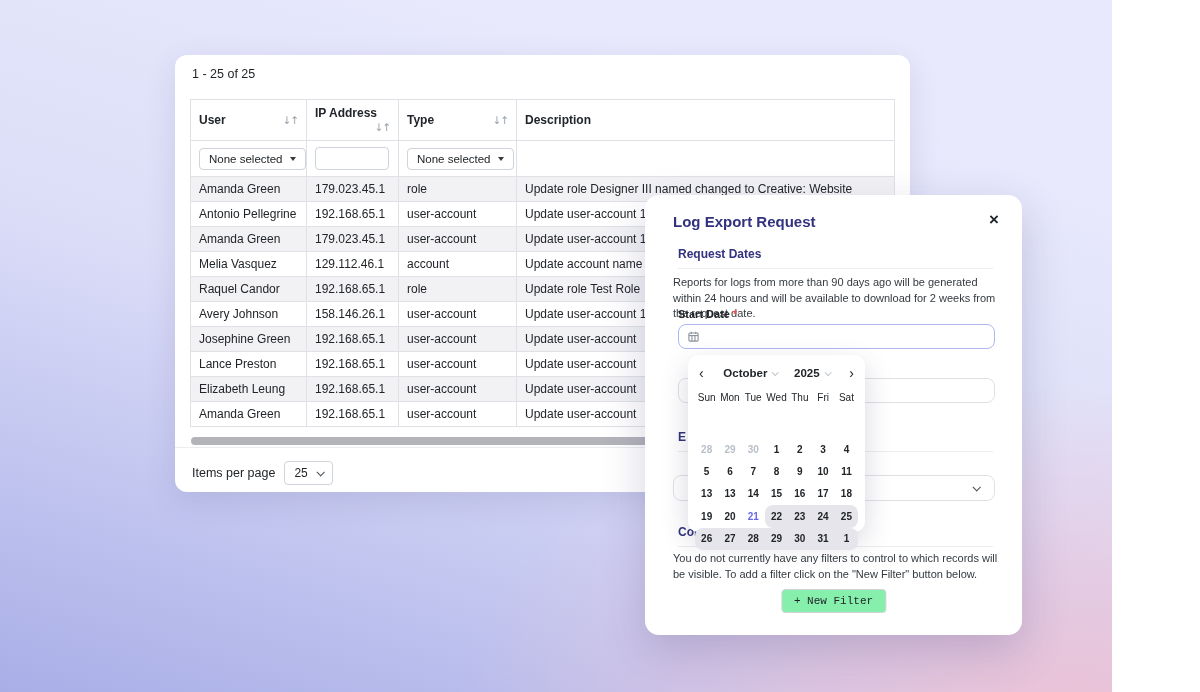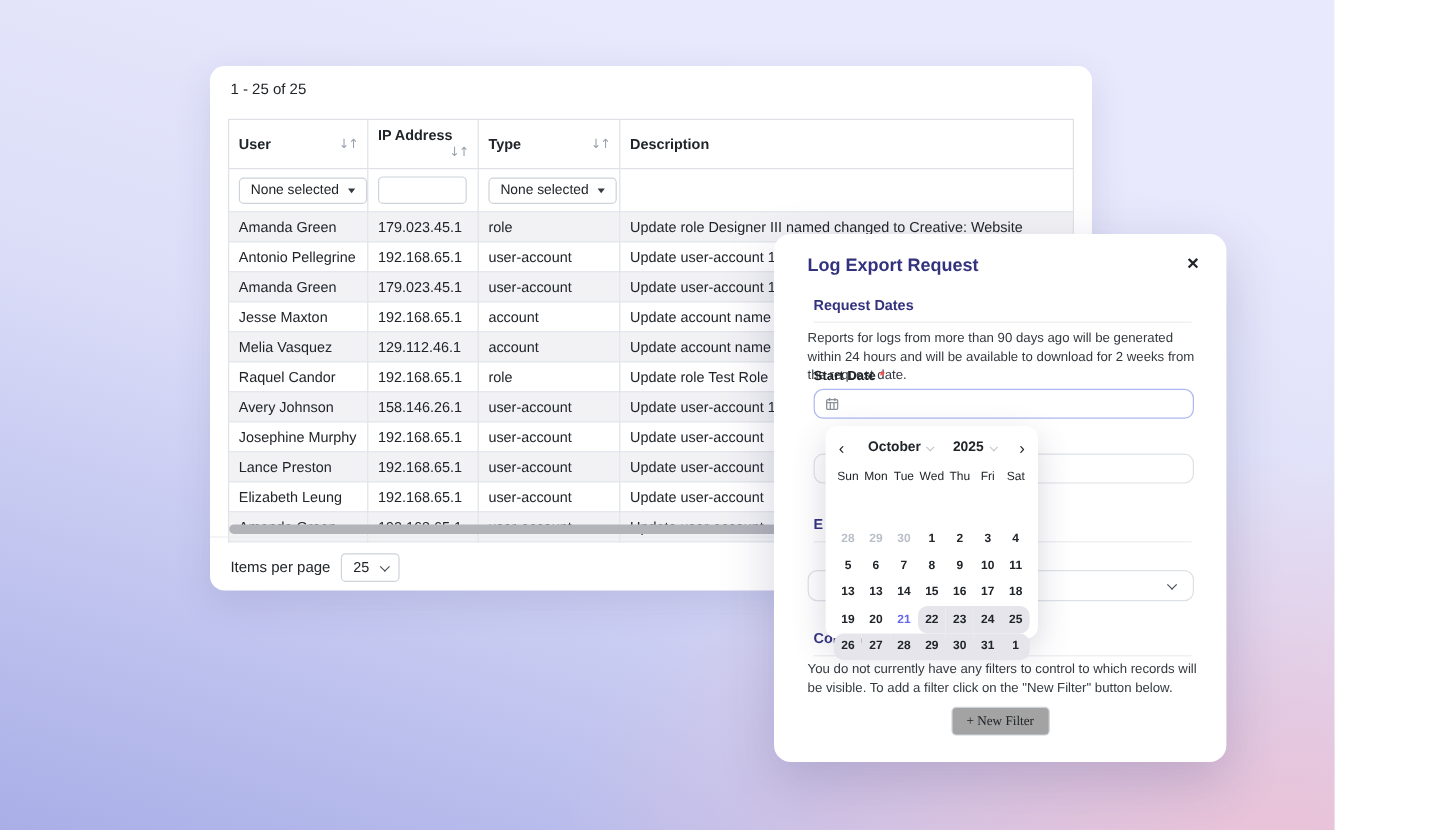--- a/index.html
+++ b/index.html
@@ -80,22 +80,22 @@
   .sec-e{left:33px;top:235px;width:315px;}
   .fmt-select{
     position:absolute;left:28px;top:280px;width:322px;height:26px;box-sizing:border-box;
     border:1px solid #dee2e6;border-radius:8px;background:#fff;cursor:pointer;
     display:flex;align-items:center;justify-content:flex-end;padding-right:15px;
   }
   .sec-cond{left:33px;top:330px;width:315px;}
   .m-info2{position:absolute;left:28px;top:356px;width:330px;line-height:1.45;color:#343a40;}
   .new-filter{
     position:absolute;left:50%;transform:translateX(-50%);top:394px;
-    border:1px solid #ced4da;background:#a3a3a3;border-radius:4px;padding:5px 12px;
-    font-size:11px;color:#212529;cursor:pointer;font-family:Liberation Serif, serif;
+    border:1px solid #ced4da;background:#86efac;border-radius:4px;padding:5px 12px;
+    font-size:11px;color:#212529;cursor:pointer;font-family:Liberation Mono, monospace;
   }
   
   .calendar{
     position:absolute;left:688px;top:355px;width:177px;height:177px;background:#fff;
     border-radius:10px;box-shadow:0 10px 28px rgba(60,60,100,.20);z-index:20;
   }
   .cal-head{
     position:absolute;left:8px;right:8px;top:9px;height:18px;
     display:flex;align-items:center;justify-content:space-between;
     font-size:11.5px;font-weight:700;color:#212529;
@@ -168,45 +168,39 @@
             <td>user-account</td>
             <td>Update user-account 1</td>
           </tr>
           <tr>
             <td>Amanda Green</td>
             <td>179.023.45.1</td>
             <td>user-account</td>
             <td>Update user-account 1</td>
           </tr>
           <tr>
-            <td>Jesse Maxton</td>
-            <td>192.168.65.1</td>
-            <td>account</td>
-            <td>Update account name</td>
-          </tr>
-          <tr>
             <td>Melia Vasquez</td>
             <td>129.112.46.1</td>
             <td>account</td>
             <td>Update account name</td>
           </tr>
           <tr>
             <td>Raquel Candor</td>
             <td>192.168.65.1</td>
             <td>role</td>
             <td>Update role Test Role</td>
           </tr>
           <tr>
             <td>Avery Johnson</td>
             <td>158.146.26.1</td>
             <td>user-account</td>
             <td>Update user-account 1</td>
           </tr>
           <tr>
-            <td>Josephine Murphy</td>
+            <td>Josephine Green</td>
             <td>192.168.65.1</td>
             <td>user-account</td>
             <td>Update user-account</td>
           </tr>
           <tr>
             <td>Lance Preston</td>
             <td>192.168.65.1</td>
             <td>user-account</td>
             <td>Update user-account</td>
           </tr>

